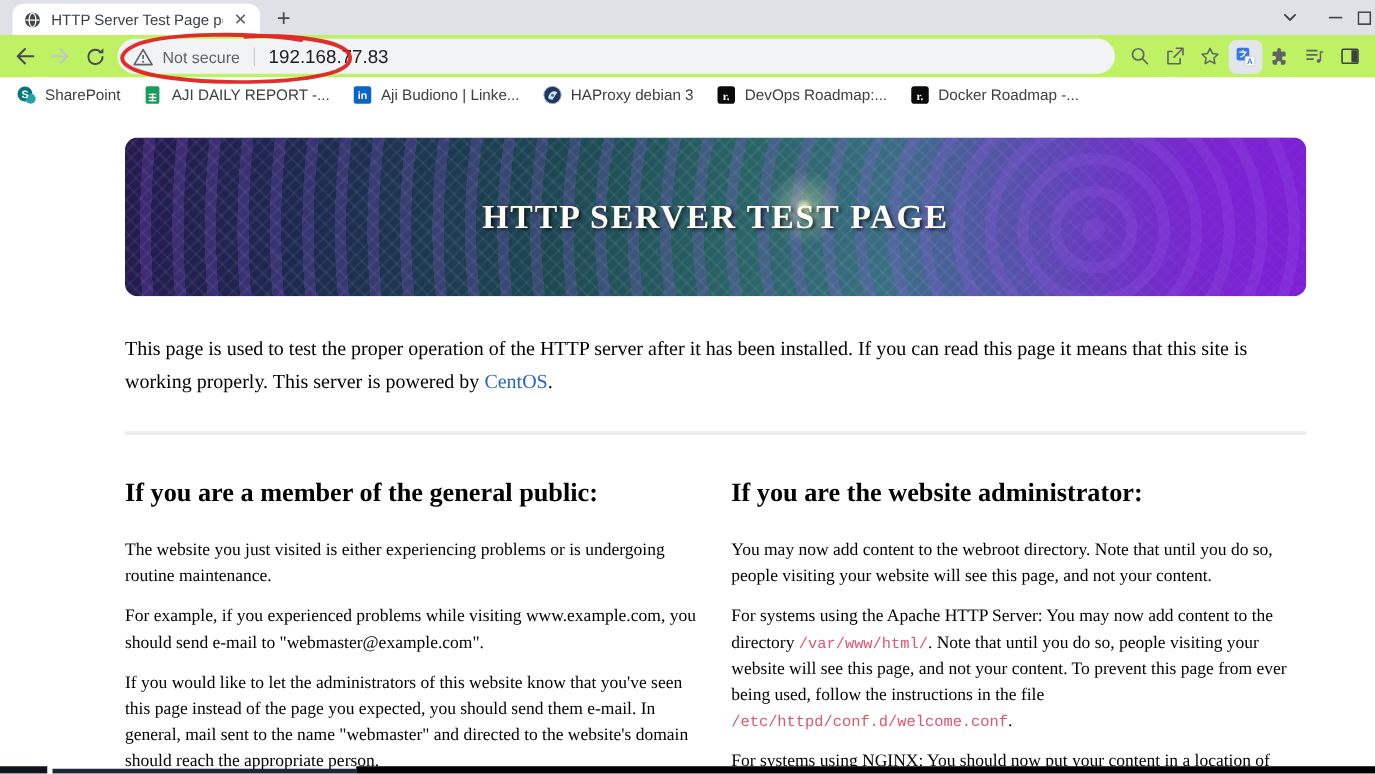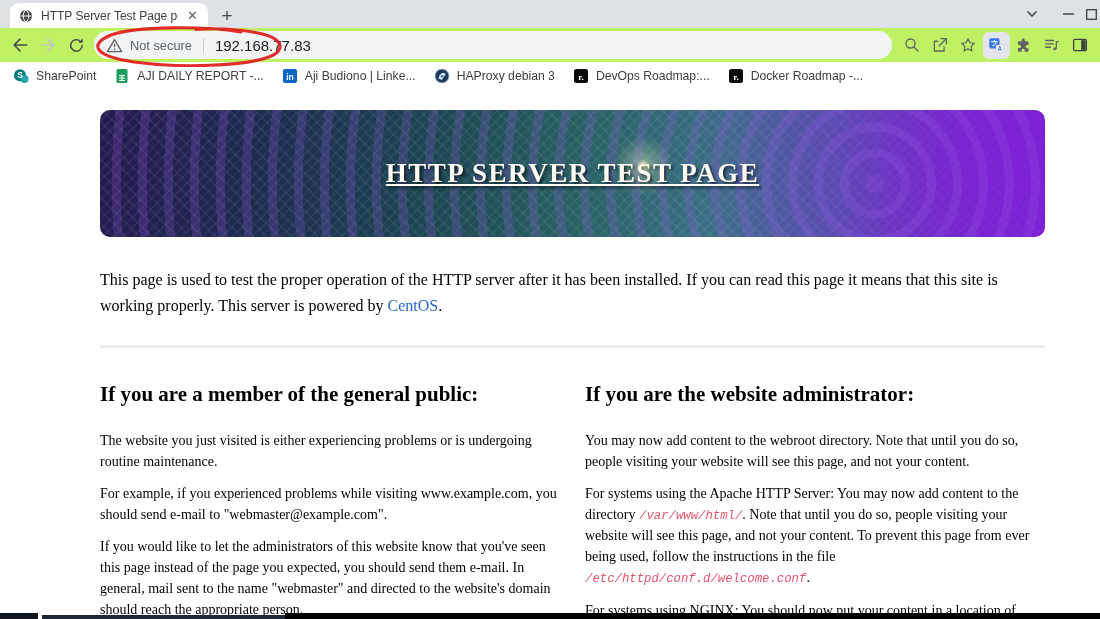--- a/index.html
+++ b/index.html
@@ -41,29 +41,29 @@
     background:
       radial-gradient(circle 7px at 57.5% 44%, rgba(255,250,190,.95), rgba(255,250,190,0) 100%),
       radial-gradient(circle 30px at 57.5% 44%, rgba(230,240,180,.45), rgba(230,240,180,0) 100%),
       repeating-radial-gradient(circle at 82% 58%, rgba(150,90,230,.22) 0 9px, rgba(0,0,0,0) 9px 26px),
       radial-gradient(circle at 96% 30%, rgba(126,32,214,.85), rgba(126,32,214,0) 34%),
       repeating-linear-gradient(45deg, rgba(255,255,255,.05) 0 2px, rgba(0,0,0,0) 2px 9px),
       repeating-linear-gradient(-45deg, rgba(180,220,255,.06) 0 2px, rgba(0,0,0,0) 2px 7px),
       linear-gradient(97deg,#261a50 0%,#1e2a50 16%,#1d4752 36%,#2a6366 52%,#3c6f86 66%,#49629f 78%,#6c33c0 90%,#7b20d5 100%);
     display:flex;align-items:center;justify-content:center;}
   .banner-title{color:#fdfcf5;font-size:27px;font-weight:bold;letter-spacing:1.5px;
-                text-shadow:2px 2px 3px rgba(0,0,0,.65);text-decoration:underline;}
+                text-shadow:2px 2px 3px rgba(0,0,0,.65);}
   .intro{margin:30px 62px 0 100px;font-size:16px;line-height:1.62;}
   .intro a{color:var(--link,#2766c8);text-decoration:none;}
   .rule{margin:26px 55px 0 100px;border:none;border-top:3px solid #ededed;}
   .cols{display:flex;gap:25px;margin:34px 55px 0 100px;}
   .col{width:460px;flex:0 0 auto;}
   .col h2{font-size:21px;margin:0 0 23px 0;font-weight:bold;}
   .col p{font-size:14px;line-height:1.5;margin:0 0 11px 0;}
-  .code{font-family:"Liberation Mono","DejaVu Sans Mono",monospace;font-size:12.3px;color:var(--code,#e0566d);font-style:italic;}
+  .code{font-family:"Liberation Mono","DejaVu Sans Mono",monospace;font-size:12.3px;color:var(--code,#e0566d);}
 
   
   .annotation{position:absolute;left:86px;top:25px;width:205px;height:42px;z-index:40;pointer-events:none;}
 
   
   .taskstrip{position:absolute;left:0;bottom:0;width:1100px;height:6px;z-index:50;}
   .taskstrip .s1{position:absolute;left:0;bottom:0;width:38px;height:6px;background:#10151c;}
   .taskstrip .s2{position:absolute;left:38px;bottom:0;width:4px;height:6px;background:#fff;}
   .taskstrip .s3{position:absolute;left:42px;bottom:0;width:243px;height:4px;background:#1c2836;}
   .taskstrip .s4{position:absolute;left:285px;bottom:0;width:815px;height:6px;background:#000;}

